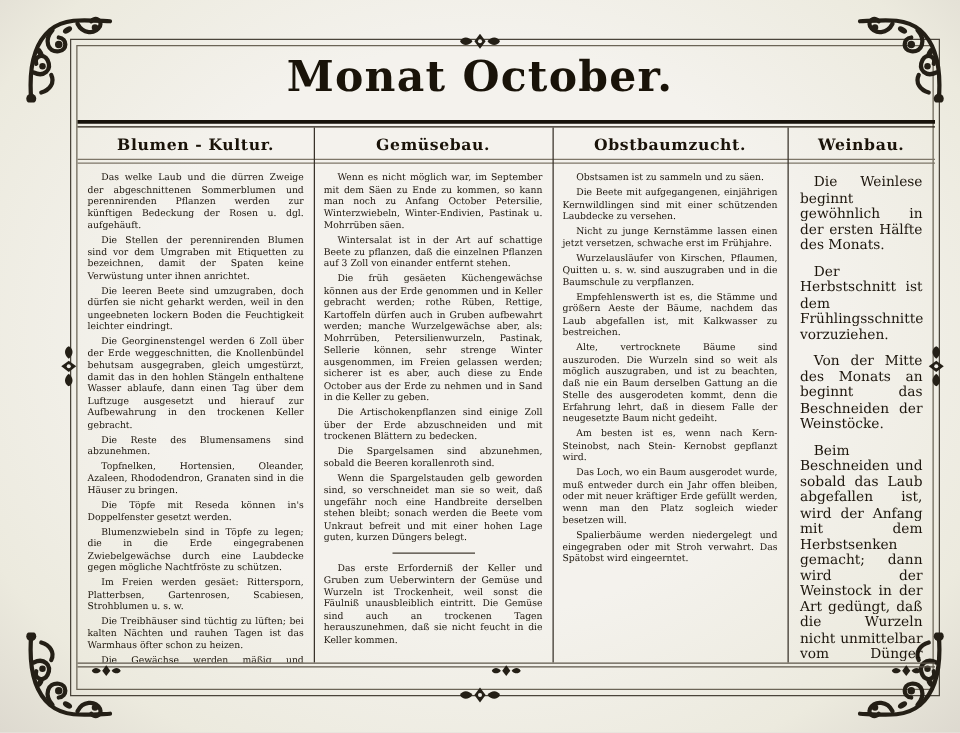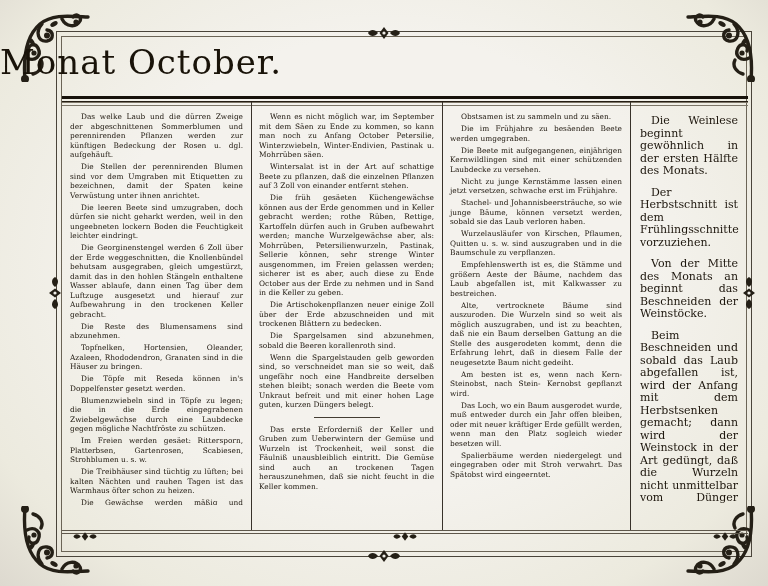--- a/index.html
+++ b/index.html
@@ -22,22 +22,22 @@
   .corner.tr{right:12px;top:12px;transform:scaleX(-1);}
   .corner.bl{left:20px;bottom:10px;transform:scaleY(-1);}
   .corner.br{right:12px;bottom:10px;transform:scale(-1,-1);}
   .fleuron{position:absolute;width:36px;height:14px;}
   .fleuron.top-mid{left:366px;top:25px;}
   .fleuron.bottom-mid{left:366px;top:548px;}
   .fleuron.left-mid{left:38px;top:286px;transform:rotate(90deg);}
   .fleuron.right-mid{left:732px;top:286px;transform:rotate(90deg);}
   
   .title{
-    position:absolute;left:0;right:0;top:42px;
-    font-size:34px;font-weight:normal;letter-spacing:1px;color:#191309;
+    position:absolute;left:0;right:0;top:42px;text-align:center;
+    font-size:34px;font-weight:bold;letter-spacing:1px;color:#191309;
   }
   
   .table{position:absolute;left:62px;top:96px;width:686px;}
   .top-rule{height:2px;border-top:3px solid #17120b;border-bottom:1px solid #241d13;}
   .head-row{display:flex;}
   .head-cell{
     box-sizing:border-box;text-align:center;font-weight:bold;
     font-size:12.5px;letter-spacing:.5px;padding:6px 2px 4px;color:#1a1309;
   }
   .hdr-rule{height:2px;border-top:1px solid #7d7668;border-bottom:1px solid #7d7668;}
@@ -185,51 +185,55 @@
     <path d="M24 7 C27 3 32 3 34 7 C32 11 27 11 24 7 Z"></path>
     <circle cx="18" cy="7" r="1.6" fill="#f1efe9"></circle>
       </g>
     </svg>
 </div>
 
 <div class="title">Monat October.</div>
 
 <div class="table">
   <div class="top-rule"></div>
+  <div class="head-row">
+    <div class="head-cell w0">Blumen - Kultur.</div>
+    <div class="head-cell w1">Gemüsebau.</div>
+    <div class="head-cell w2">Obstbaumzucht.</div>
+    <div class="head-cell w3">Weinbau.</div>
+  </div>
   <div class="hdr-rule"></div>
   <div class="body-row">
     <div class="col-body w0">
         <p class="para">Das welke Laub und die dürren Zweige der abgeschnittenen Sommerblumen und perennirenden Pflanzen werden zur künftigen Bedeckung der Rosen u. dgl. aufgehäuft.</p>
         <p class="para">Die Stellen der perennirenden Blumen sind vor dem Umgraben mit Etiquetten zu bezeichnen, damit der Spaten keine Verwüstung unter ihnen anrichtet.</p>
         <p class="para">Die leeren Beete sind umzugraben, doch dürfen sie nicht geharkt werden, weil in den ungeebneten lockern Boden die Feuchtigkeit leichter eindringt.</p>
         <p class="para">Die Georginenstengel werden 6 Zoll über der Erde weggeschnitten, die Knollenbündel behutsam ausgegraben, gleich umgestürzt, damit das in den hohlen Stängeln enthaltene Wasser ablaufe, dann einen Tag über dem Luftzuge ausgesetzt und hierauf zur Aufbewahrung in den trockenen Keller gebracht.</p>
         <p class="para">Die Reste des Blumensamens sind abzunehmen.</p>
         <p class="para">Topfnelken, Hortensien, Oleander, Azaleen, Rhododendron, Granaten sind in die Häuser zu bringen.</p>
         <p class="para">Die Töpfe mit Reseda können in's Doppelfenster gesetzt werden.</p>
         <p class="para">Blumenzwiebeln sind in Töpfe zu legen; die in die Erde eingegrabenen Zwiebelgewächse durch eine Laubdecke gegen mögliche Nachtfröste zu schützen.</p>
         <p class="para">Im Freien werden gesäet: Rittersporn, Platterbsen, Gartenrosen, Scabiesen, Strohblumen u. s. w.</p>
         <p class="para">Die Treibhäuser sind tüchtig zu lüften; bei kalten Nächten und rauhen Tagen ist das Warmhaus öfter schon zu heizen.</p>
         <p class="para">Die Gewächse werden mäßig und vorsichtig begossen.</p>
       </div>
     <div class="col-body w1">
         <p class="para">Wenn es nicht möglich war, im September mit dem Säen zu Ende zu kommen, so kann man noch zu Anfang October Petersilie, Winterzwiebeln, Winter-Endivien, Pastinak u. Mohrrüben säen.</p>
         <p class="para">Wintersalat ist in der Art auf schattige Beete zu pflanzen, daß die einzelnen Pflanzen auf 3 Zoll von einander entfernt stehen.</p>
         <p class="para">Die früh gesäeten Küchengewächse können aus der Erde genommen und in Keller gebracht werden; rothe Rüben, Rettige, Kartoffeln dürfen auch in Gruben aufbewahrt werden; manche Wurzelgewächse aber, als: Mohrrüben, Petersilienwurzeln, Pastinak, Sellerie können, sehr strenge Winter ausgenommen, im Freien gelassen werden; sicherer ist es aber, auch diese zu Ende October aus der Erde zu nehmen und in Sand in die Keller zu geben.</p>
-        <p class="para">Die Artischokenpflanzen neuer einige Zoll über der Erde abzuschneiden und mit trockenen Blättern zu bedecken.</p>
+        <p class="para">Die Artischokenpflanzen sind einige Zoll über der Erde abzuschneiden und mit trockenen Blättern zu bedecken.</p>
         <p class="para">Die Spargelsamen sind abzunehmen, sobald die Beeren korallenroth sind.</p>
         <p class="para">Wenn die Spargelstauden gelb geworden sind, so verschneidet man sie so weit, daß ungefähr noch eine Handbreite derselben stehen bleibt; sonach werden die Beete vom Unkraut befreit und mit einer hohen Lage guten, kurzen Düngers belegt.</p>
         <div class="sec-divider"></div>
         <p class="para">Das erste Erforderniß der Keller und Gruben zum Ueberwintern der Gemüse und Wurzeln ist Trockenheit, weil sonst die Fäulniß unausbleiblich eintritt. Die Gemüse sind auch an trockenen Tagen herauszunehmen, daß sie nicht feucht in die Keller kommen.</p>
       </div>
     <div class="col-body w2">
         <p class="para">Obstsamen ist zu sammeln und zu säen.</p>
-        <p class="para">Die im Frühjahre zu besäenden Beete werden umgegraben.</p>
         <p class="para">Die Beete mit aufgegangenen, einjährigen Kernwildlingen sind mit einer schützenden Laubdecke zu versehen.</p>
         <p class="para">Nicht zu junge Kernstämme lassen einen jetzt versetzen, schwache erst im Frühjahre.</p>
-        <p class="para">Stachel- und Johannisbeersträuche, so wie junge Bäume, können versetzt werden, sobald sie das Laub verloren haben.</p>
         <p class="para">Wurzelausläufer von Kirschen, Pflaumen, Quitten u. s. w. sind auszugraben und in die Baumschule zu verpflanzen.</p>
         <p class="para">Empfehlenswerth ist es, die Stämme und größern Aeste der Bäume, nachdem das Laub abgefallen ist, mit Kalkwasser zu bestreichen.</p>
         <p class="para">Alte, vertrocknete Bäume sind auszuroden. Die Wurzeln sind so weit als möglich auszugraben, und ist zu beachten, daß nie ein Baum derselben Gattung an die Stelle des ausgerodeten kommt, denn die Erfahrung lehrt, daß in diesem Falle der neugesetzte Baum nicht gedeiht.</p>
         <p class="para">Am besten ist es, wenn nach Kern- Steinobst, nach Stein- Kernobst gepflanzt wird.</p>
         <p class="para">Das Loch, wo ein Baum ausgerodet wurde, muß entweder durch ein Jahr offen bleiben, oder mit neuer kräftiger Erde gefüllt werden, wenn man den Platz sogleich wieder besetzen will.</p>
         <p class="para">Spalierbäume werden niedergelegt und eingegraben oder mit Stroh verwahrt. Das Spätobst wird eingeerntet.</p>
       </div>
     <div class="col-body w3">
         <p class="para">Die Weinlese beginnt gewöhnlich in der ersten Hälfte des Monats.</p>
         <p class="para">Der Herbstschnitt ist dem Frühlingsschnitte vorzuziehen.</p>

